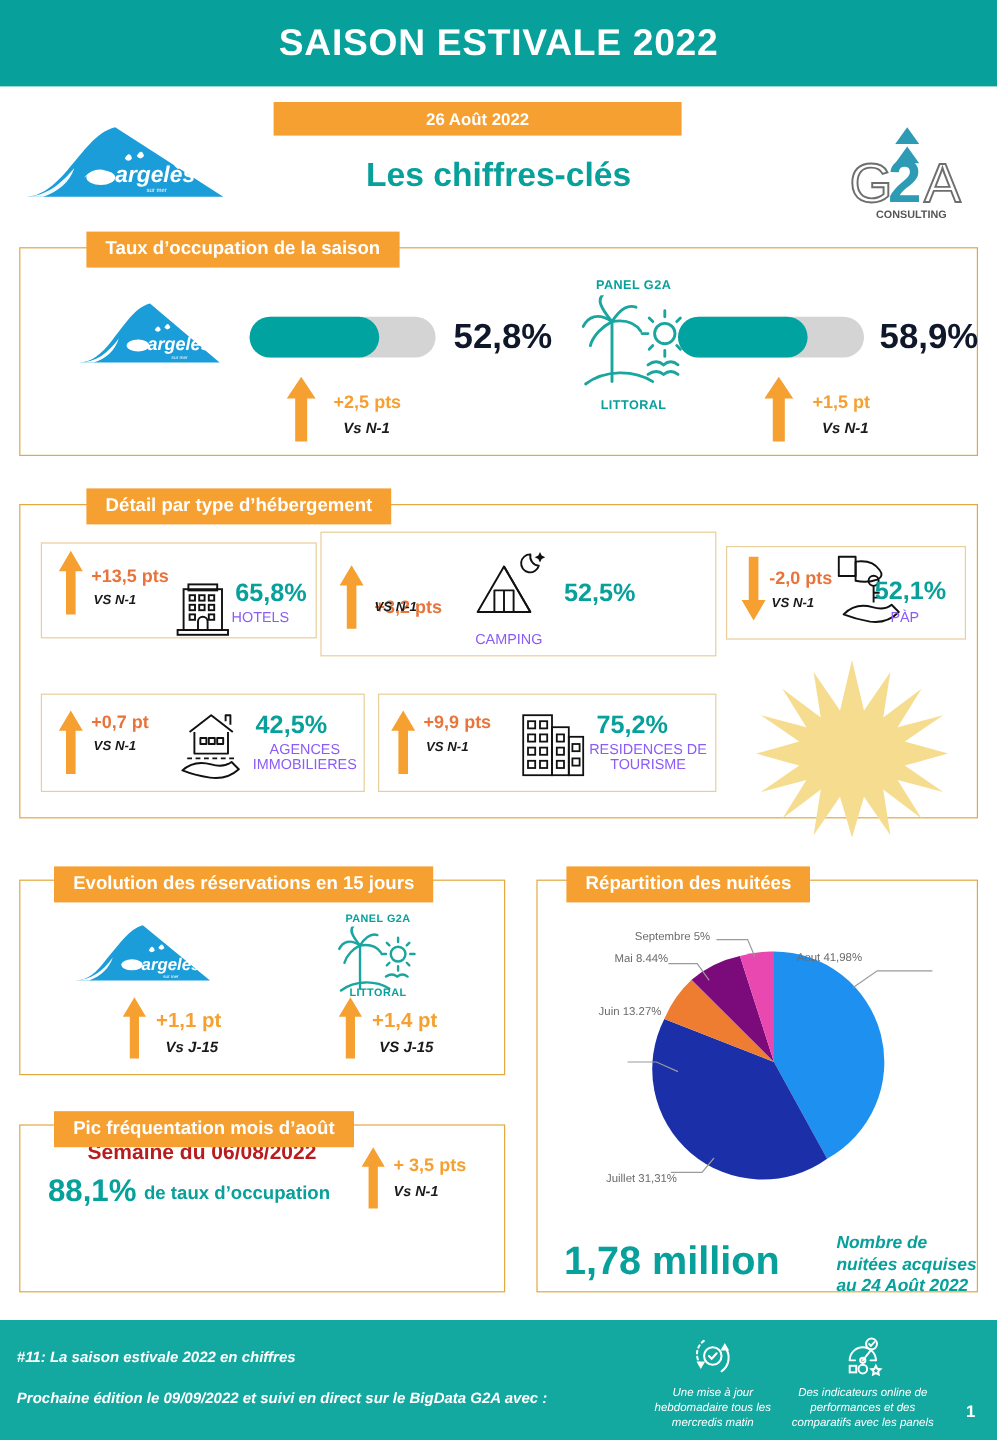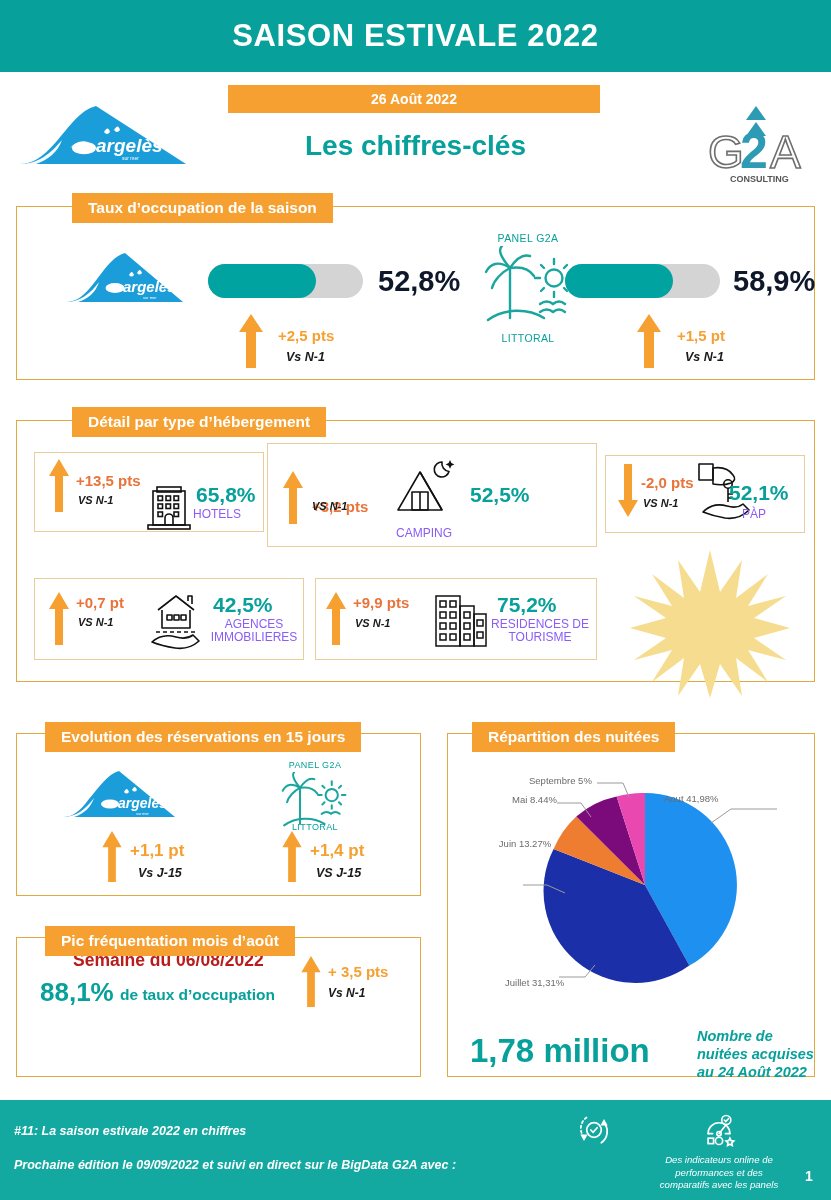--- a/index.html
+++ b/index.html
@@ -18,21 +18,21 @@
   
   .topband {
     position: absolute; left: 0; top: 0; width: 831px; height: 72px;
     background: #07A09B;
     display: flex; align-items: center; justify-content: center;
   }
   .topband-title {
     color: #ffffff; font-size: 31px; font-weight: bold; letter-spacing: 0.6px;
   }
   .datebar {
-    position: absolute; left: 228px; top: 85px; width: 372px; height: 28px;
+    position: absolute; left: 228px; top: 85px; width: 340px; height: 28px;
     background: #F5A030; display: flex; align-items: center; justify-content: center;
   }
   .datebar-text { color: #ffffff; font-size: 14px; font-weight: bold; }
   .subtitle {
     position: absolute; left: 0; top: 130px; width: 831px; text-align: center;
     color: #07A09B; font-size: 28px; font-weight: bold;
   }
   .argeles-logo-top { position: absolute; left: 18px; top: 102px; width: 170px; height: 76px; }
   .g2a-logo-top { position: absolute; left: 700px; top: 102px; width: 112px; height: 84px; }
 
@@ -56,21 +56,21 @@
   }
   .bar-fill { position: absolute; left: 0; top: 0; height: 34px; background: #00A3A0; border-radius: 17px; }
   .pct-big { position: absolute; color: #0f172a; font-size: 29px; font-weight: bold; }
 
   .arrow-up, .arrow-down { position: absolute; }
   .delta { position: absolute; color: #F5A030; font-size: 15px; font-weight: bold; }
   .delta-sub { position: absolute; color: #1a1a1a; font-size: 12.5px; font-style: italic; font-weight: bold; }
 
   .panel-g2a-icon { position: absolute; }
   .panel-g2a-cap {
-    position: absolute; color: #07A09B; font-size: 10.5px; font-weight: normal; letter-spacing: .4px;
+    position: absolute; color: #07A09B; font-size: 10.5px; font-weight: bold; letter-spacing: .4px;
     text-align: center; width: 100px;
   }
 
   
   #sec2 { left: 16px; top: 420px; width: 799px; height: 262px; }
   #sec2-tab { left: 72px; top: 407px; }
   .card {
     position: absolute; border: 1.3px solid #E8CE9B; background: #fff;
   }
   .delta2 { position: absolute; color: #E8743B; font-size: 15px; font-weight: bold; }
@@ -440,20 +440,21 @@
     <svg viewBox="0 0 44 44" style="width:40px;height:40px;">
       <g stroke="#ffffff" stroke-width="1.9" fill="none" stroke-linecap="round">
         <circle cx="22" cy="22" r="8"></circle>
         <path d="M18.5 22 l2.5 2.5 4.5 -5"></path>
         <path d="M33 14 a15 15 0 0 1 -3 22"></path>
         <path d="M11 30 a15 15 0 0 1 3 -22" stroke-dasharray="2.5 3"></path>
         <polygon points="33,10 37,17 29,17" fill="#fff" stroke="none"></polygon>
         <polygon points="11,34 7,27 15,27" fill="#fff" stroke="none"></polygon>
       </g>
     </svg>
+    <span class="foot-col-txt">Une mise à jour hebdomadaire tous les mercredis matin</span>
   </div>
 
   <div class="foot-col" style="left:655px; top:1110px;text-align:center;">
     <svg viewBox="0 0 44 44" style="width:40px;height:40px;">
       <g stroke="#ffffff" stroke-width="1.8" fill="none" stroke-linecap="round">
         <path d="M10 26 a12 12 0 0 1 24 0"></path>
         <path d="M10 26 h5 M29 26 h5"></path>
         <path d="M22 26 L30 16"></path>
         <circle cx="22" cy="26" r="2.4"></circle>
         <circle cx="30" cy="11" r="5"></circle>

